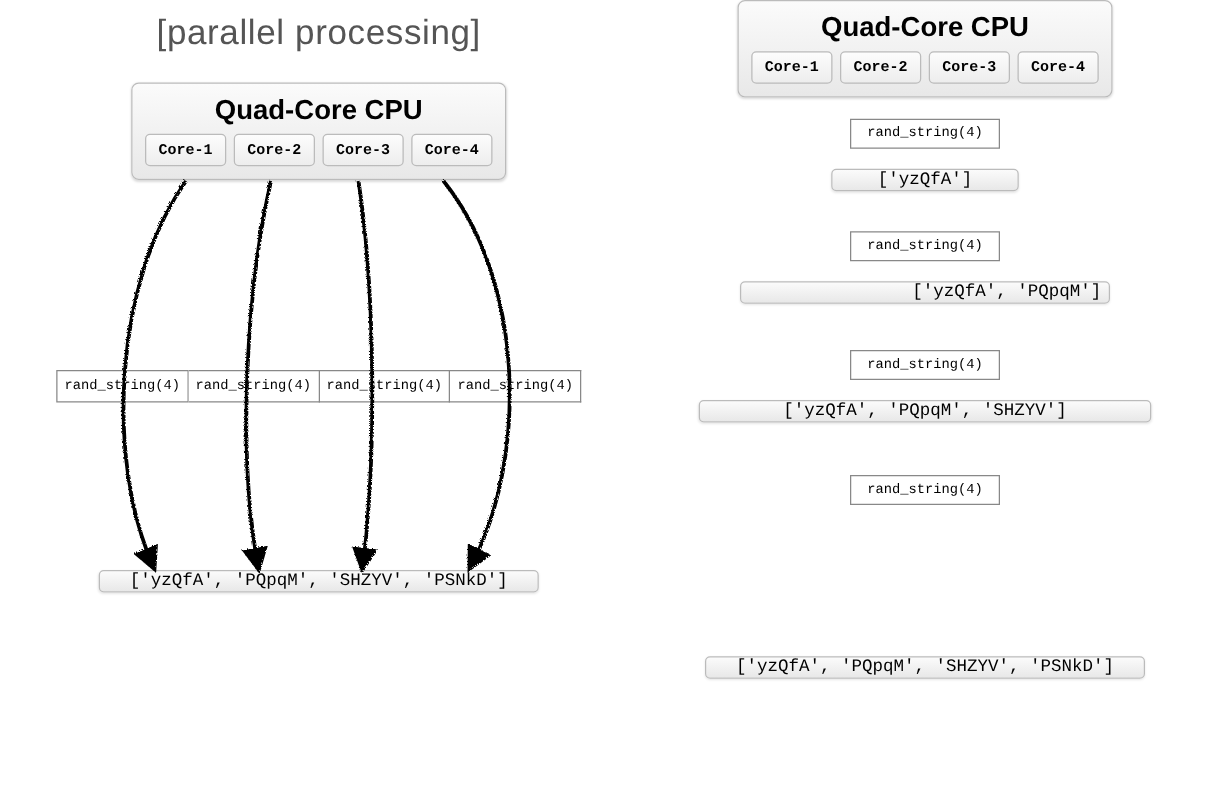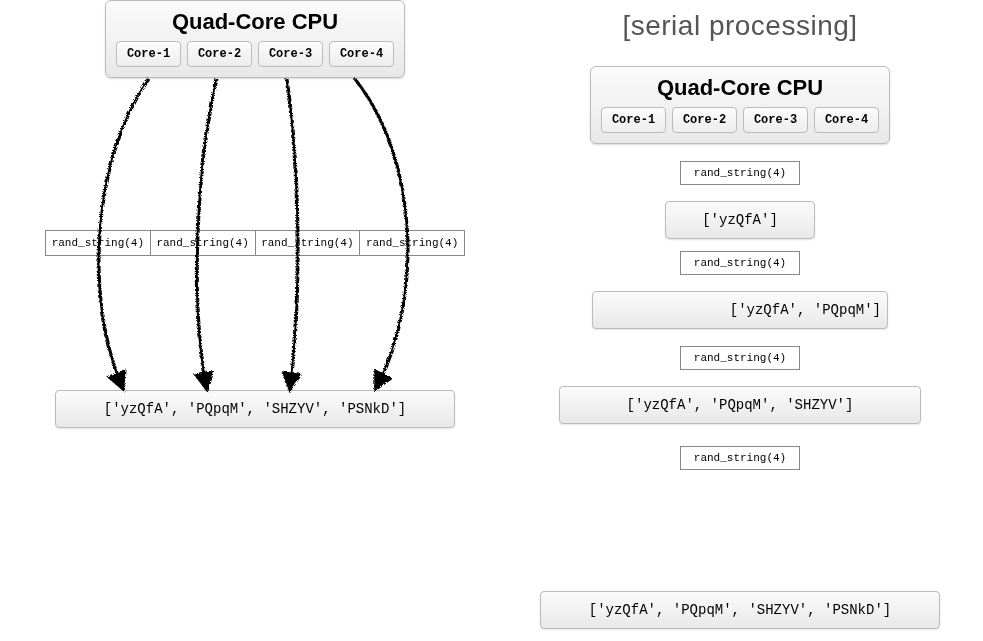--- a/index.html
+++ b/index.html
@@ -82,38 +82,39 @@
   }
 
   .result {
     margin: 0 auto;
     border: 1px solid #bbb;
     border-radius: 4px;
     background: linear-gradient(#fbfbfb,#e8e8e8);
     font-family: "Courier New", monospace;
     font-size: 14px;
     text-align: center;
-    padding: 10px 6px;
+    padding: 0 6px;
     box-shadow: 0 1px 2px rgba(0,0,0,.1);
   }
-  .result-wide  { width: 400px; }
+  .result-wide  { width: 352px; }
   .result-med3  { width: 362px; }
   .result-med2  { width: 296px; text-align: right; }
   .result-small { width: 150px; }
 
   
   .stack { position: relative; }
 
   
   svg.arrows { position:absolute; left:0; top:0; pointer-events:none; }
 </style>
 </head>
 <body>
 
 <div class="col col-left">
+  <div class="title">[parallel processing]</div>
 
   <div class="stack" style="height:520px;">
     <div style="position:absolute; top:0; left:0; right:0;">
       <div class="cpu-box">
         <div class="cpu-title">Quad-Core CPU</div>
         <div class="cores">
           <div class="core">Core-1</div>
           <div class="core">Core-2</div>
           <div class="core">Core-3</div>
           <div class="core">Core-4</div>
@@ -150,21 +151,20 @@
         <path d="M186 78 C 165 170, 160 300, 175 382" marker-end="url(#ah)"></path>
         <path d="M256 78 C 270 170, 270 300, 260 382" marker-end="url(#ah)"></path>
         <path d="M324 78 C 390 160, 390 300, 348 382" marker-end="url(#ah)"></path>
       </g>
 
     </svg>
   </div>
 </div>
 
 <div class="col col-right">
-  <div class="title">[serial processing]</div>
 
   <div class="stack" style="height:580px;">
 
     <svg class="arrows" width="440" height="580">
       <defs>
         <marker id="ah2" viewBox="0 0 10 10" refX="5" refY="5" markerWidth="8" markerHeight="8" orient="auto-start-reverse">
           <path d="M 0 0 L 10 5 L 0 10 z" fill="#000"></path>
         </marker>
         <filter id="rough2">
             <feTurbulence baseFrequency="0.9" numOctaves="1" result="n"></feTurbulence>

